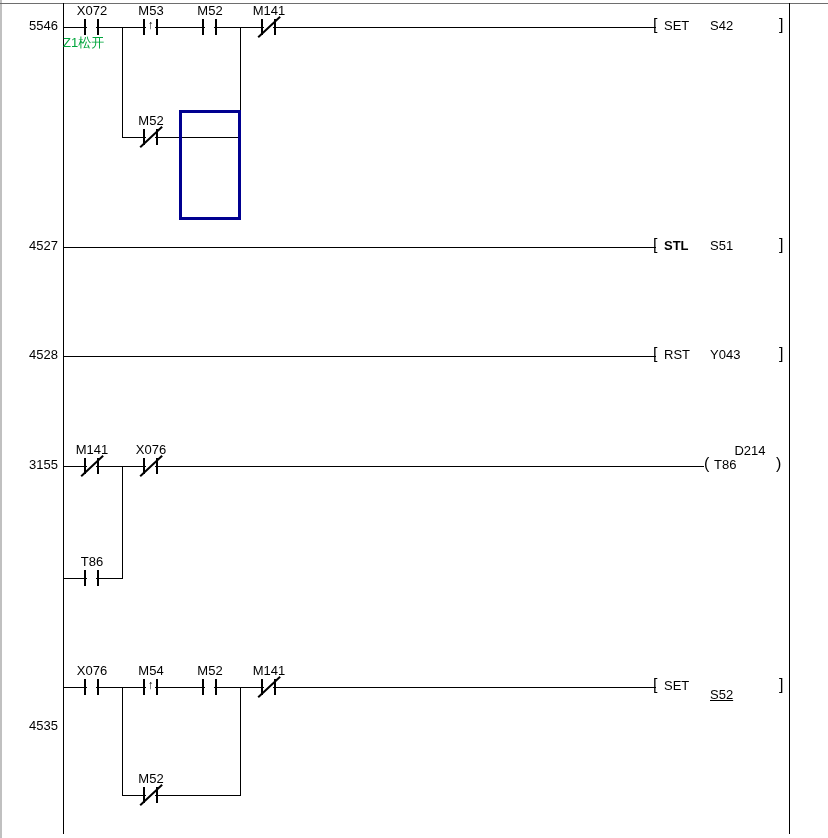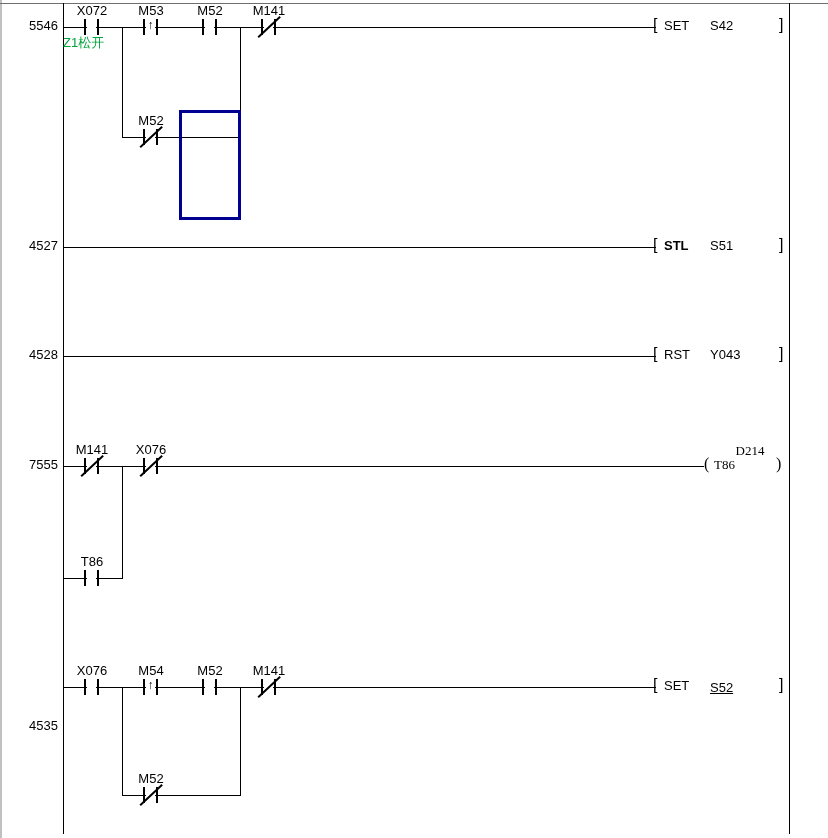--- a/index.html
+++ b/index.html
@@ -85,21 +85,21 @@
       <span class="bracket" style="left: 129px; top: -1px;">]</span>
     </div>
     <div class="rnum" style="left: 10px; top: 347px; width: 48px;">4528</div>
     <div class="hline" style="left: 63px; top: 356px; width: 593px; height: 1px;"></div>
     <div class="instr" style="left: 650px; top: 346px; width: 145px; height: 20px;">
       <span class="bracket" style="left: 3px; top: -1px;">[</span>
       <span style="left: 14px; top: 1px;">RST</span>
       <span style="left: 60px; top: 1px;">Y043</span>
       <span class="bracket" style="left: 129px; top: -1px;">]</span>
     </div>
-    <div class="rnum" style="left: 10px; top: 457px; width: 48px;">7555</div>
+    <div class="rnum" style="left: 10px; top: 457px; width: 48px;">3155</div>
     <div class="hline" style="left: 63px; top: 466px; width: 641px; height: 1px;"></div>
     <div class="vline" style="left: 122px; top: 466px; width: 1px; height: 113px;"></div>
     <div class="hline" style="left: 63px; top: 578px; width: 60px; height: 1px;"></div>
     <div class="contact" style="left: 69px; top: 555px; width: 46px; height: 36px;">
       <div class="dlabel" style="left: 0px; top: 0px; width: 46px;">T86</div>
       <div class="mask" style="left: 18px; top: 21px; width: 9px; height: 5px;"></div>
       <div class="bar" style="left: 15px; top: 15px;"></div>
       <div class="bar" style="left: 28px; top: 15px;"></div>
     </div>
     <div class="contact" style="left: 69px; top: 443px; width: 46px; height: 36px;">
@@ -109,21 +109,21 @@
       <div class="bar" style="left: 28px; top: 15px;"></div>
       <div class="slash" style="left: 8px; top: 22px; width: 30px;"></div>
     </div>
     <div class="contact" style="left: 128px; top: 443px; width: 46px; height: 36px;">
       <div class="dlabel" style="left: 0px; top: 0px; width: 46px;">X076</div>
       <div class="mask" style="left: 18px; top: 21px; width: 9px; height: 5px;"></div>
       <div class="bar" style="left: 15px; top: 15px;"></div>
       <div class="bar" style="left: 28px; top: 15px;"></div>
       <div class="slash" style="left: 8px; top: 22px; width: 30px;"></div>
     </div>
-    <div class="instr" style="left: 700px; top: 443px; width: 92px; height: 36px; font-family: Liberation Serif, serif;">
+    <div class="instr" style="left: 700px; top: 443px; width: 92px; height: 36px;">
       <span style="left: 20px; top: 0px; width: 60px; text-align: center;">D214</span>
       <span class="bracket" style="left: 4px; top: 12px;">(</span>
       <span style="left: 14px; top: 14px;">T86</span>
       <span class="bracket" style="left: 76px; top: 12px;">)</span>
     </div>
     <div class="rnum" style="left: 10px; top: 678px; width: 48px; margin-top: 40px;">4535</div>
     <div class="hline" style="left: 63px; top: 687px; width: 593px; height: 1px;"></div>
     <div class="vline" style="left: 122px; top: 687px; width: 1px; height: 109px;"></div>
     <div class="vline" style="left: 240px; top: 687px; width: 1px; height: 109px;"></div>
     <div class="hline" style="left: 122px; top: 795px; width: 119px; height: 1px;"></div>
@@ -156,16 +156,16 @@
     <div class="contact" style="left: 246px; top: 664px; width: 46px; height: 36px;">
       <div class="dlabel" style="left: 0px; top: 0px; width: 46px;">M141</div>
       <div class="mask" style="left: 18px; top: 21px; width: 9px; height: 5px;"></div>
       <div class="bar" style="left: 15px; top: 15px;"></div>
       <div class="bar" style="left: 28px; top: 15px;"></div>
       <div class="slash" style="left: 8px; top: 22px; width: 30px;"></div>
     </div>
     <div class="instr" style="left: 650px; top: 677px; width: 145px; height: 20px;">
       <span class="bracket" style="left: 3px; top: -1px;">[</span>
       <span style="left: 14px; top: 1px;">SET</span>
-      <span style="left: 60px; top: 3px; text-decoration: underline;">S52</span>
+      <span style="left: 60px; top: 10px; text-decoration: underline;">S52</span>
       <span class="bracket" style="left: 129px; top: -1px;">]</span>
     </div>
   </div>
 
 </body></html>

